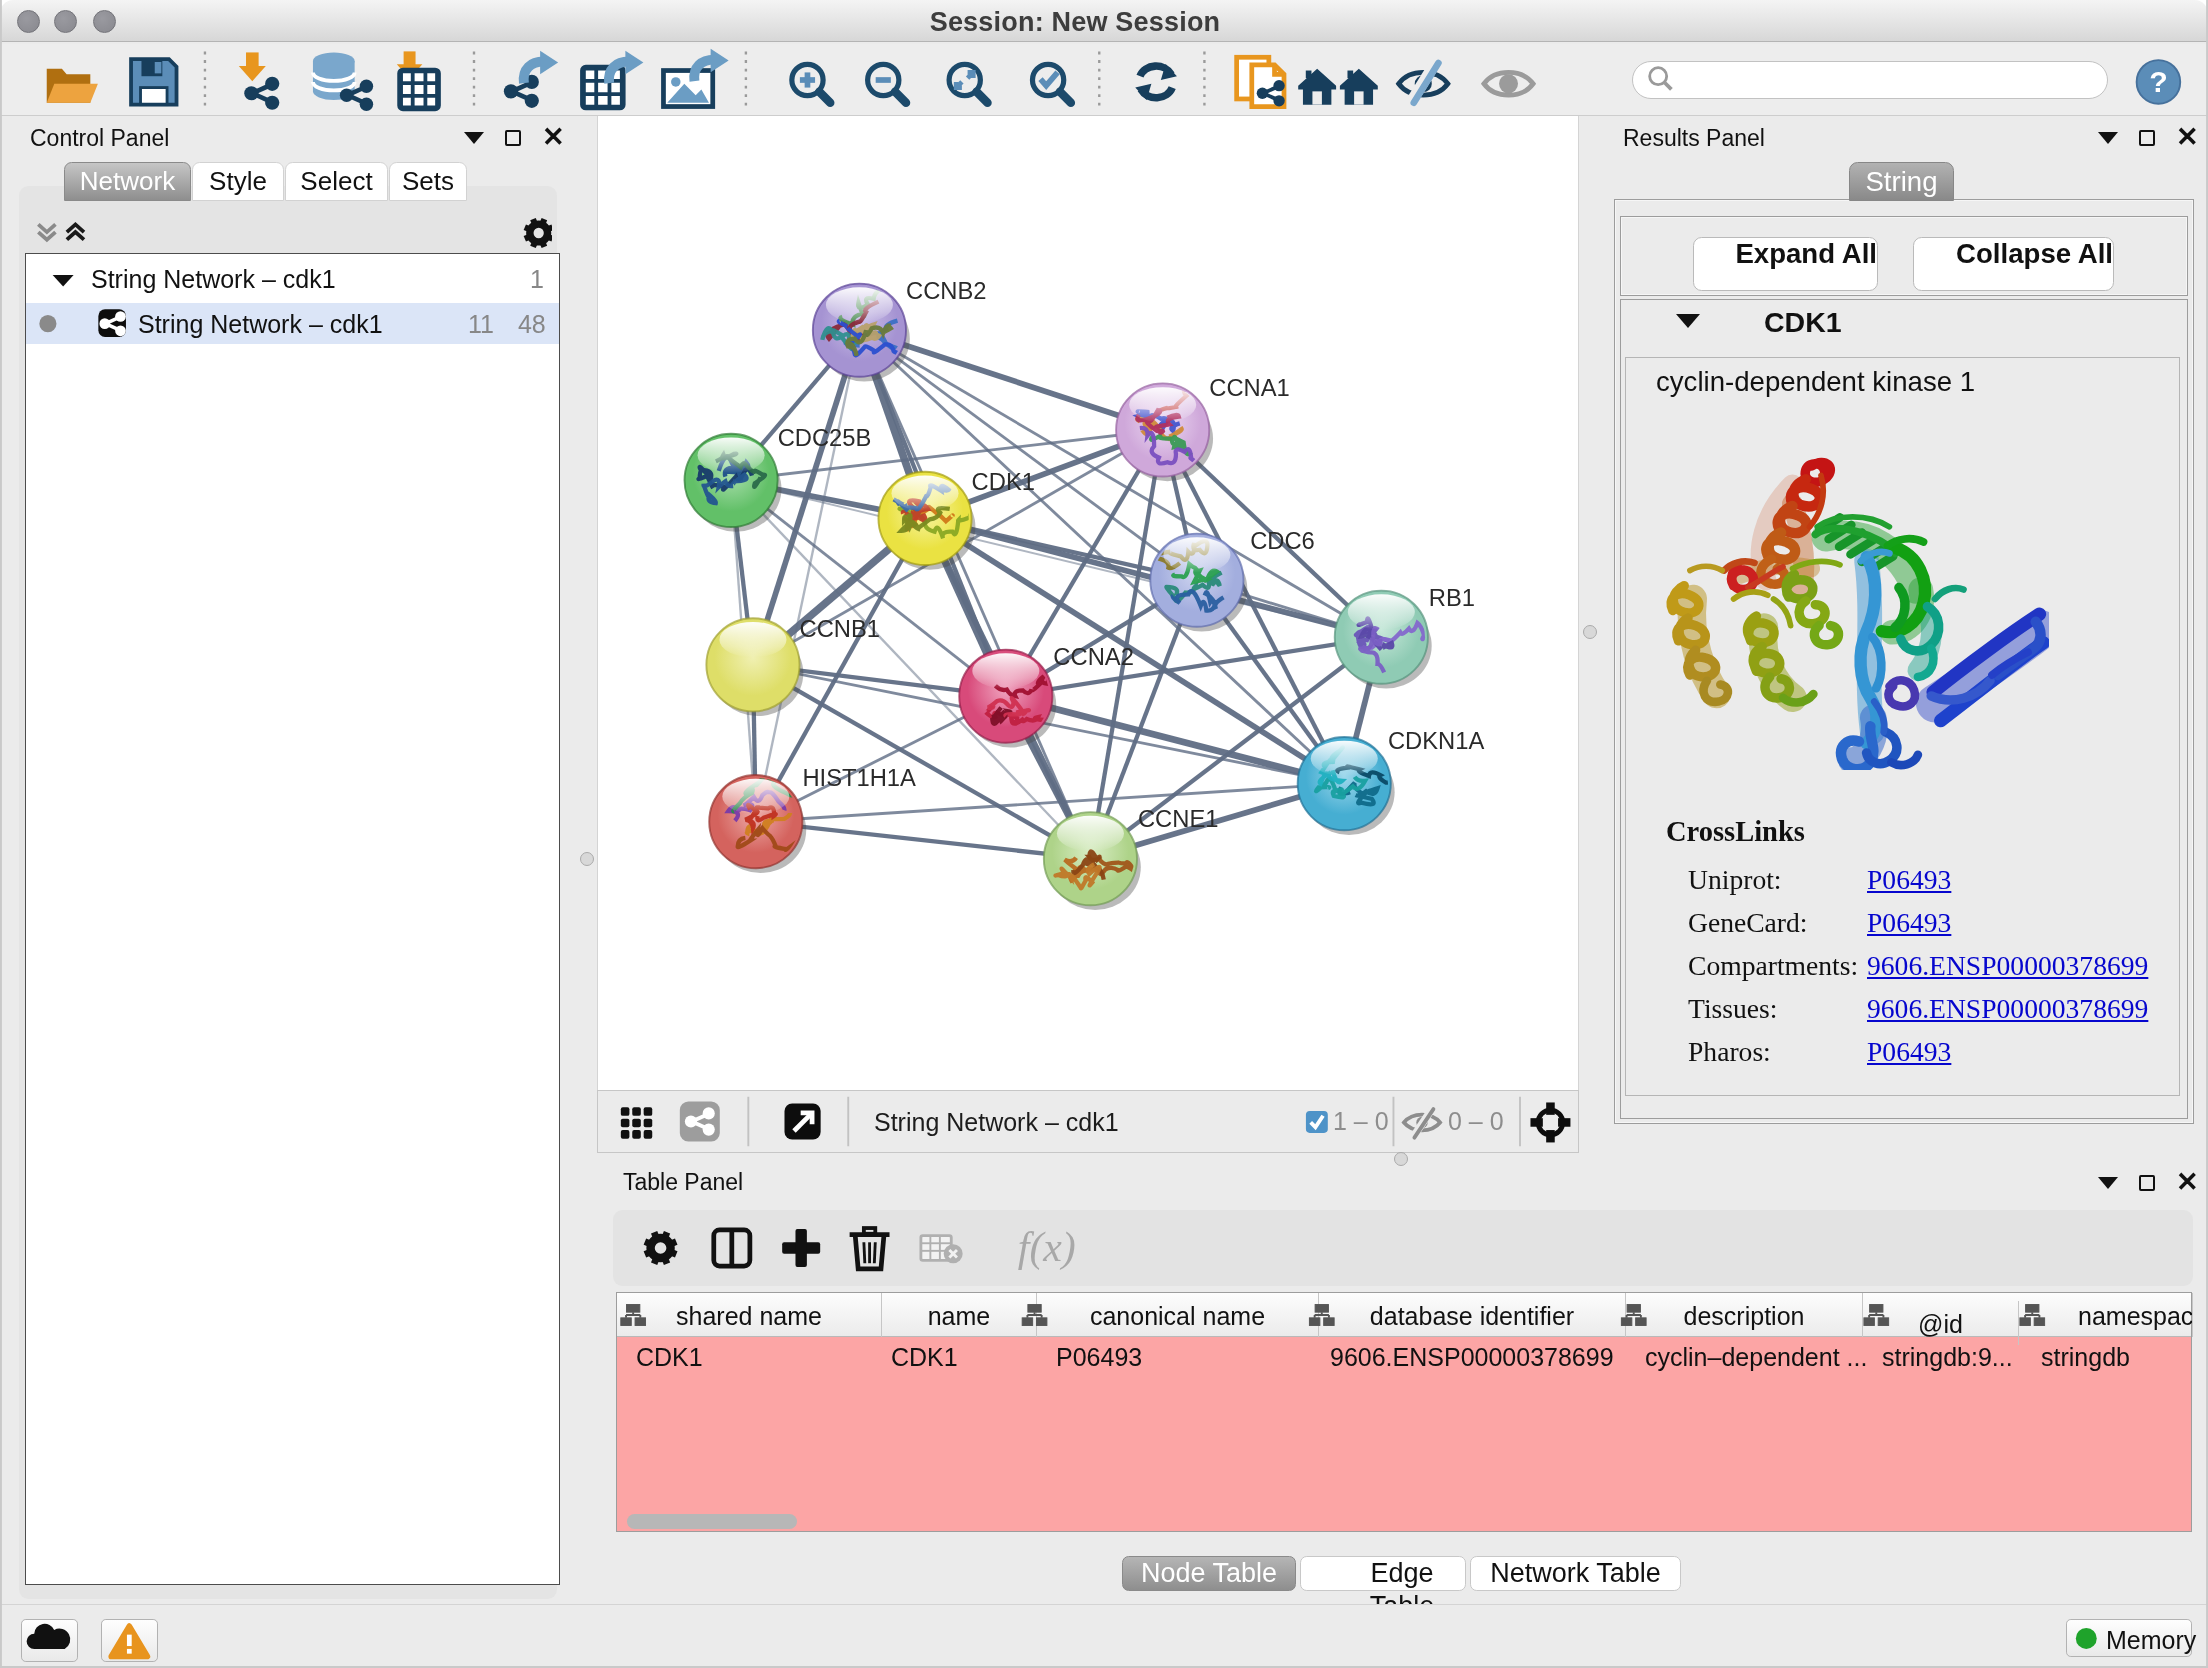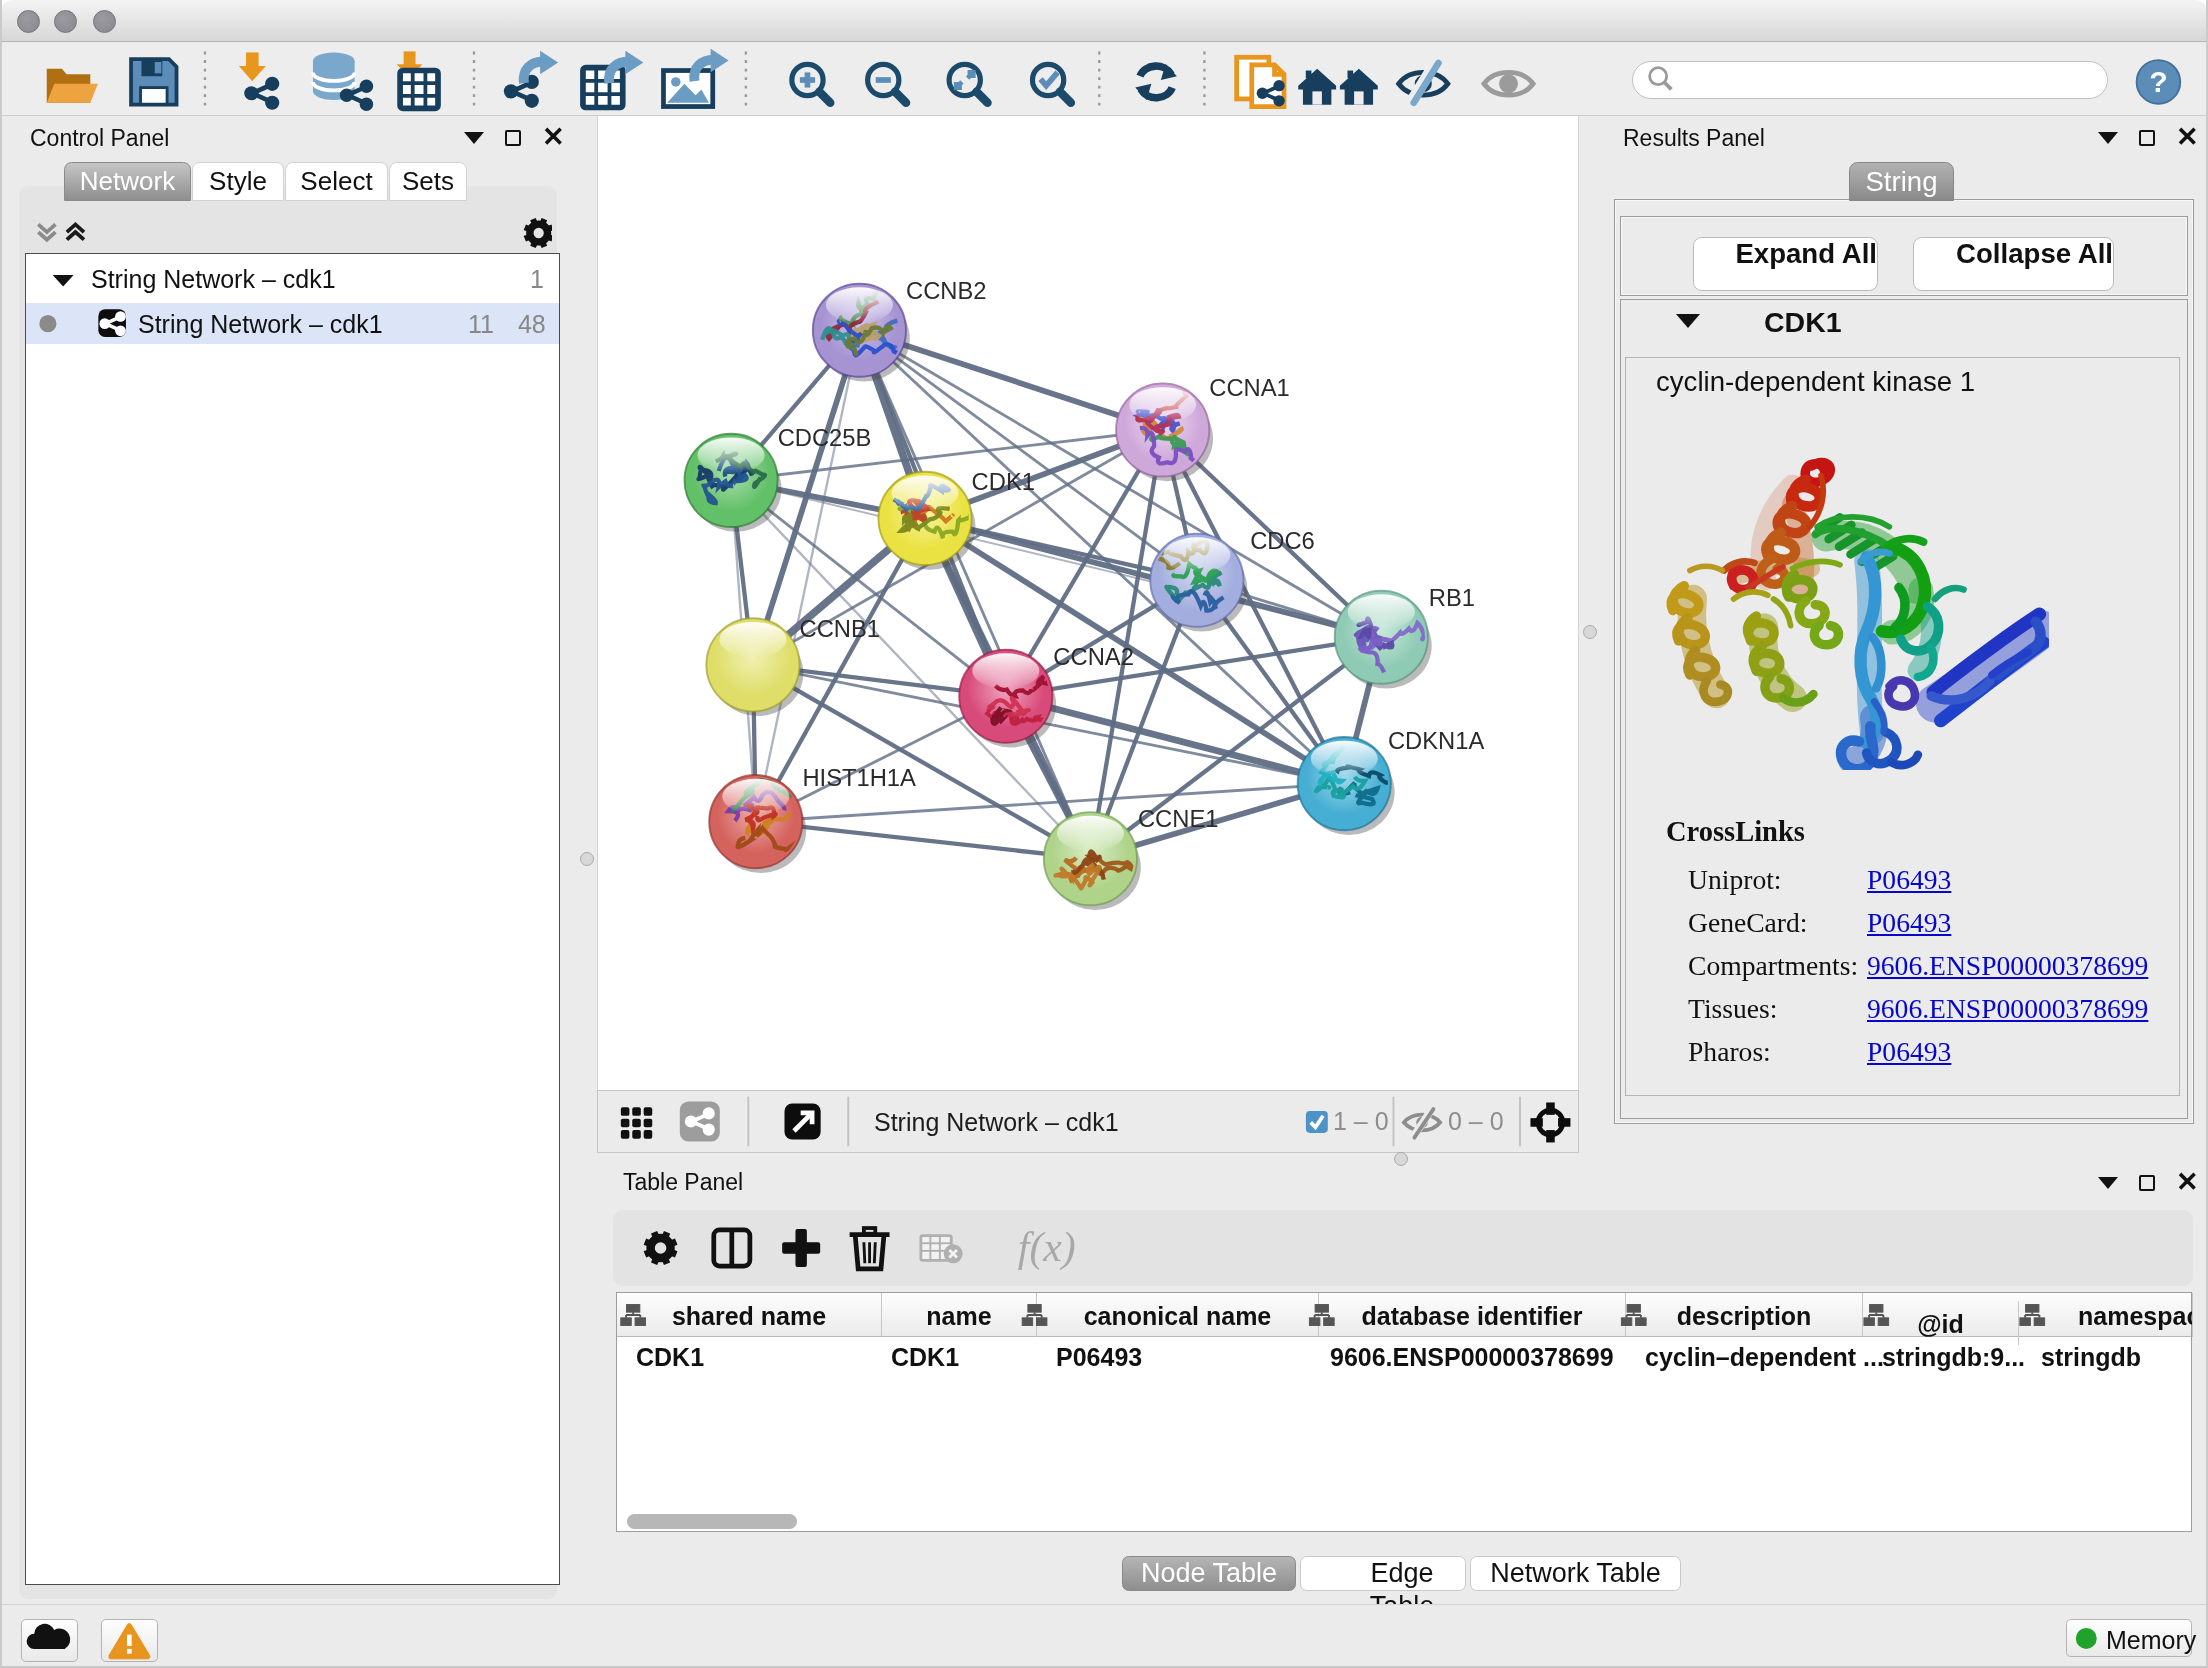--- a/index.html
+++ b/index.html
@@ -53,21 +53,21 @@
 .wbtn { position:absolute; top:237px; height:54px; background:#fff; border:1.4px solid #bababa; border-radius:8.6px;
   font-size:27.6px; color:#111; text-align:right;font-weight:bold; }
 #rp-cdkbox { position:absolute; left:1620px; top:299px; width:568px; height:820px; background:#ebebeb;
   border:1px solid #9c9c9c; }
 #rp-inner { position:absolute; left:1625px; top:357px; width:555px; height:739px; background:#ebebeb; border:1px solid #b5b5b5; }
 .serif { font-family:"Liberation Serif",serif; }
 .xlink { color:#0606ce; text-decoration:underline; }
 
 #tp-title { left:623px; top:1169px; }
 #tp-toolbox { position:absolute; left:613px; top:1210px; width:1580px; height:76px; background:#e3e3e3; border-radius:9.5px; }
-#tp-table { position:absolute; left:616px; top:1292px; width:1576px; height:240px; background:#ffffff; border:1.9px solid #9d9d9d;font-weight:bold; }
+#tp-table { position:absolute; left:616px; top:1292px; width:1576px; height:240px; background:#fca5a5; border:1.9px solid #9d9d9d; }
 #tp-head { position:absolute; left:0; top:0; width:100%; height:44px;
   background:linear-gradient(#fdfdfd,#ebebeb); border-bottom:1px solid #b9b9b9; }
 .hcell { position:absolute; top:0; height:44px; border-right:1px solid #c6c6c6; font-size:25px; color:#111; }
 .hcell span { position:absolute; top:8.6px; width:100%; text-align:center; }
 .dcell { position:absolute; top:44px; height:38px; font-size:25px; color:#111; padding-top:5.7px; }
 #hscroll { position:absolute; left:9.5px; top:221px; width:170px; height:15px; background:#b7b7b7; border-radius:7.6px; }
 .btab { position:absolute; top:1556px; height:35px; background:#fff; border:1.4px solid #c8c8c8; border-radius:6.7px;
   font-size:27px; color:#111; text-align:center; line-height:33px; }
 .btabsel { background:linear-gradient(#b5b5b5,#8e8e8e); color:#fff; border-color:#8a8a8a; }
 
@@ -80,20 +80,21 @@
   box-shadow:inset 1.9px 0 0 #c9c9c9, inset -1.9px 0 0 #c9c9c9, inset 0 -1.9px 0 #c9c9c9; }
 </style>
 </head>
 <body>
 <div style="position:absolute;left:0;top:0;width:15px;height:15px;background:#fff;"></div>
 <div style="position:absolute;right:0;top:0;width:15px;height:15px;background:#fff;"></div>
 <div id="titlebar">
   <div class="tl" style="left:17px;"></div>
   <div class="tl" style="left:54px;"></div>
   <div class="tl" style="left:93px;"></div>
+  <div id="wtitle">Session: New Session</div>
 </div>
 <div id="toolbar">
   <svg id="tbicons" width="2208" height="72" viewBox="0 0 2322 76">
       <g transform="translate(71,40)">
 <path d="M -26,-14 L -10,-14 L -5,-8 L 20,-8 L 20,22 L -26,22 Z" fill="#b06f10"></path>
 <path d="M -26,22 L -18,2 L 28,2 L 20,22 Z" fill="#eda33f"></path>
 </g>
 <g transform="translate(158,40)">
 <path d="M -24,-24 L 16,-24 L 24,-16 L 24,24 L -24,24 Z" fill="#5b8db8"></path>
 <rect x="-13" y="-24" width="22" height="18" fill="#173e5c"></rect>

